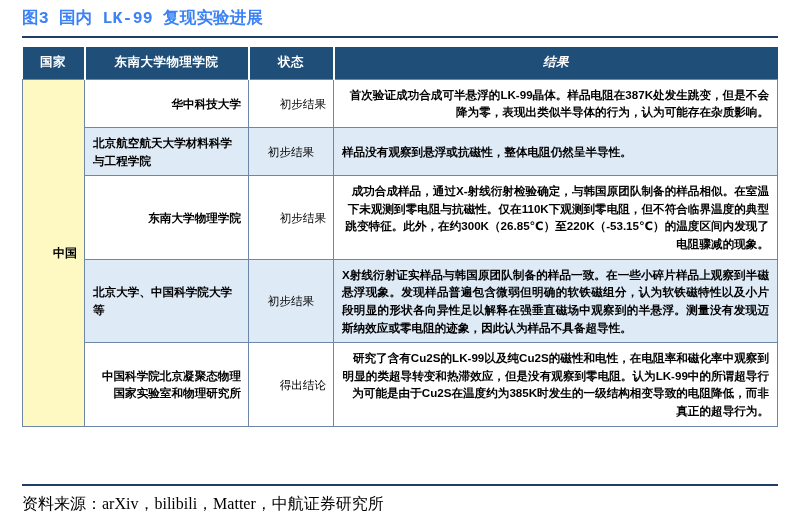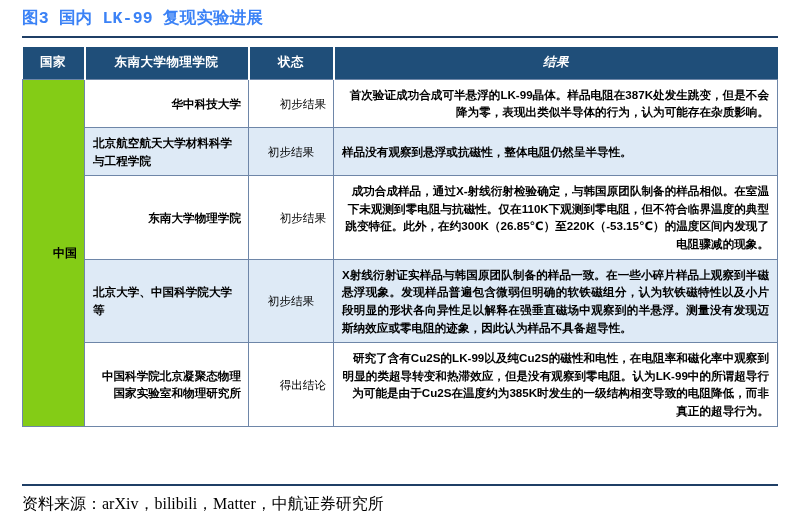--- a/index.html
+++ b/index.html
@@ -98,21 +98,21 @@
   td.result-cell {
     text-align: justify;
     text-justify: inter-ideograph;
     font-weight: bold;
     padding-left: 8px;
     padding-right: 8px;
   }
   tr.row-odd td  { background: #FFFFFF; text-align: right; }
   tr.row-even td { background: #DEEAF6; }
   tr.row-odd  td.country-cell,
-  tr.row-even td.country-cell { background: #84cc16; }
+  tr.row-even td.country-cell { background: #fef9c3; }
 
   
   .footer-block {
     position: absolute;
     left: 22px;
     right: 22px;
     bottom: 12px;
   }
   .footer-rule {
     height: 2px;

